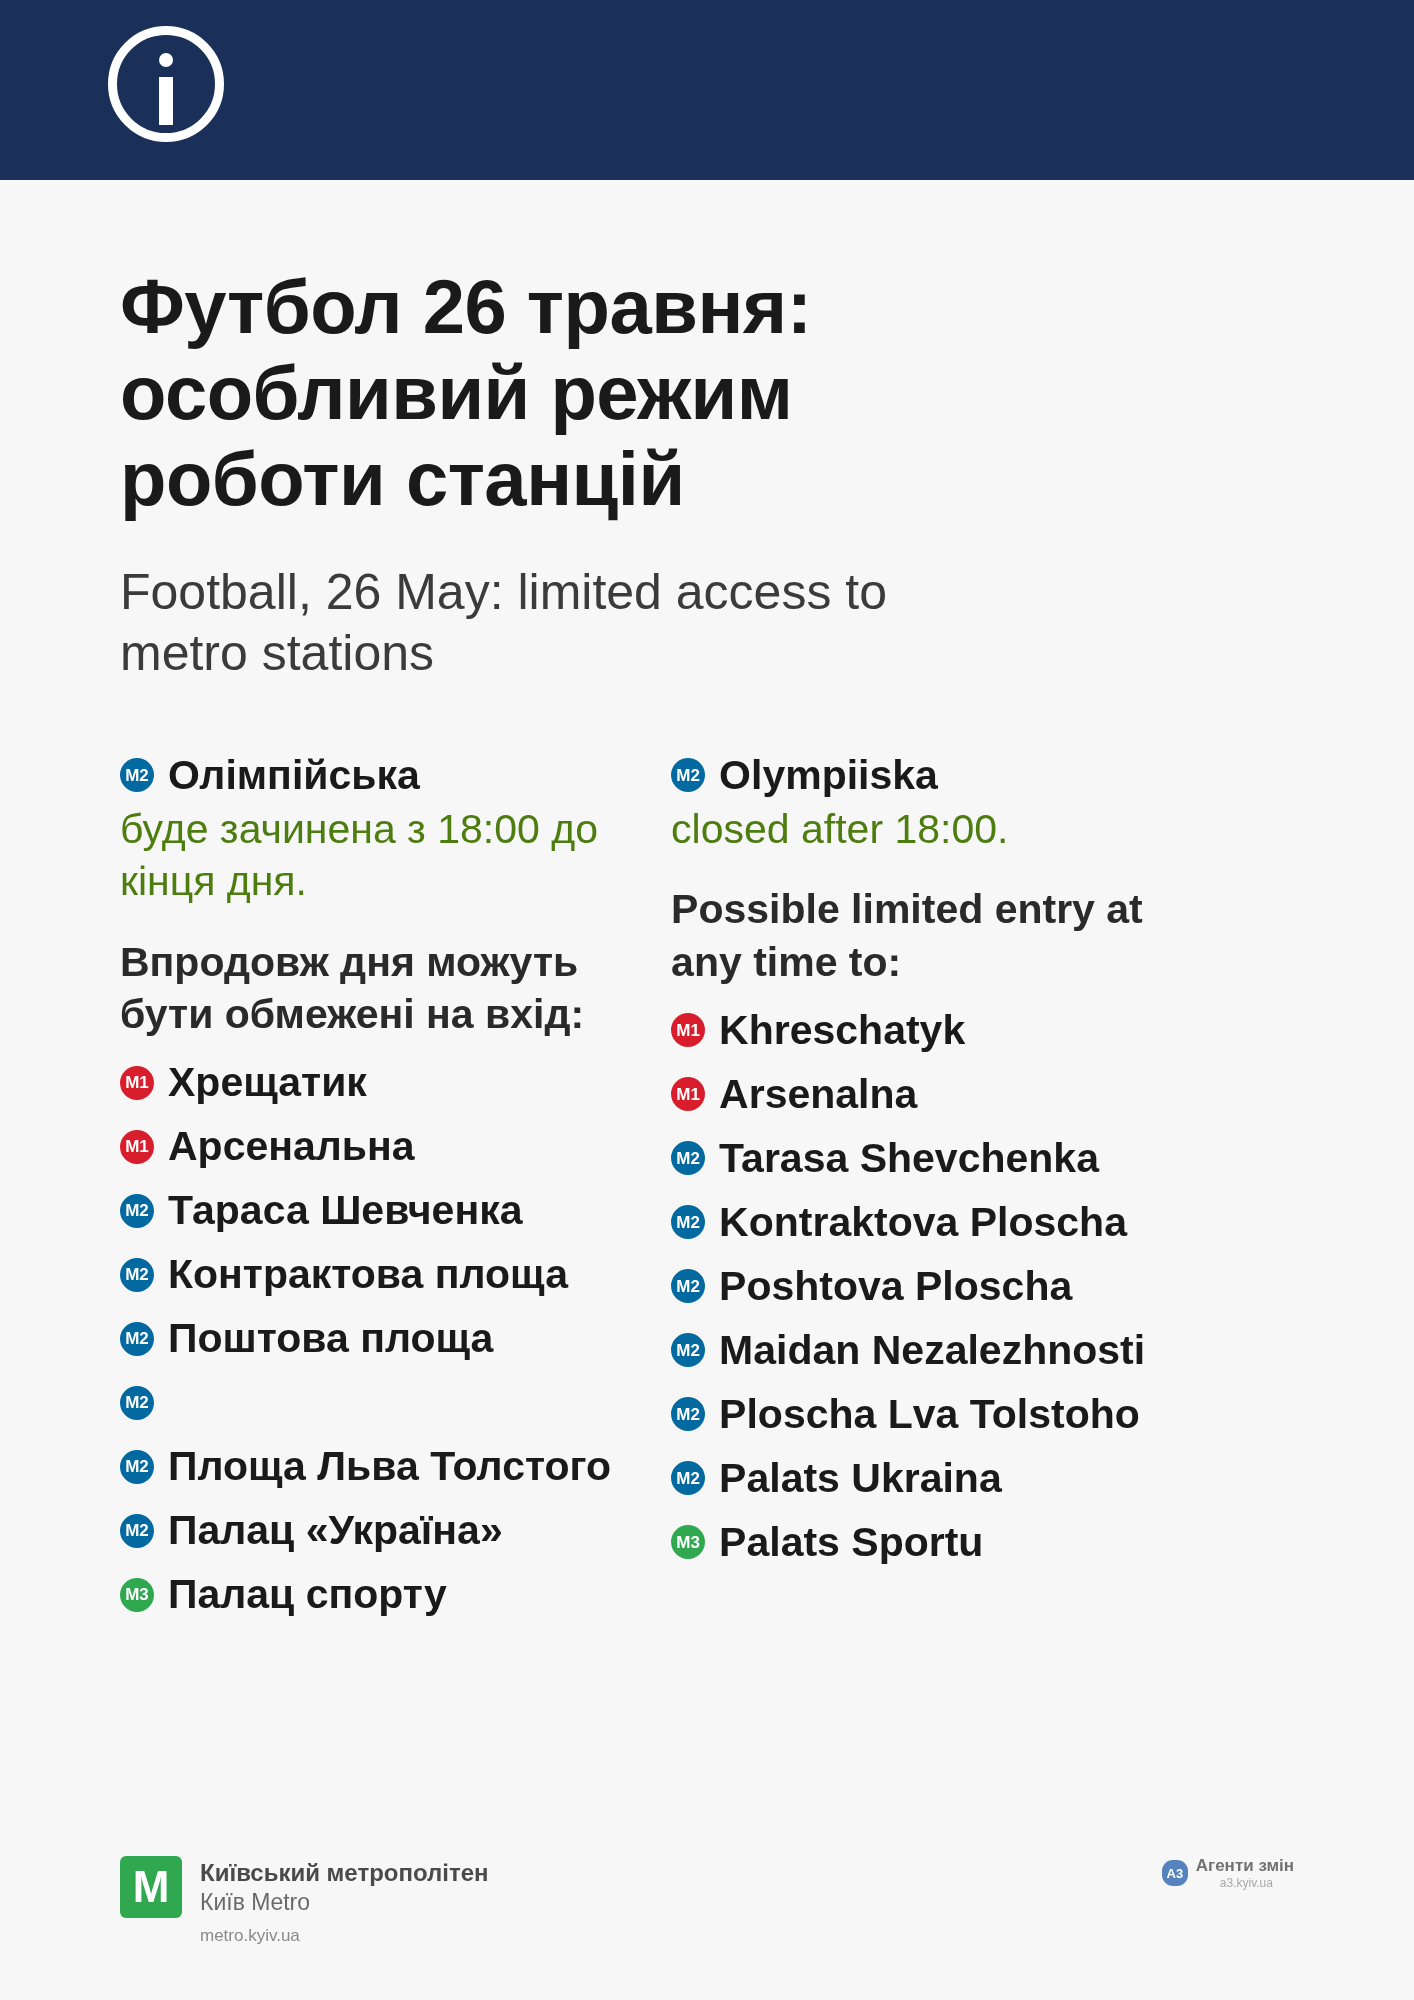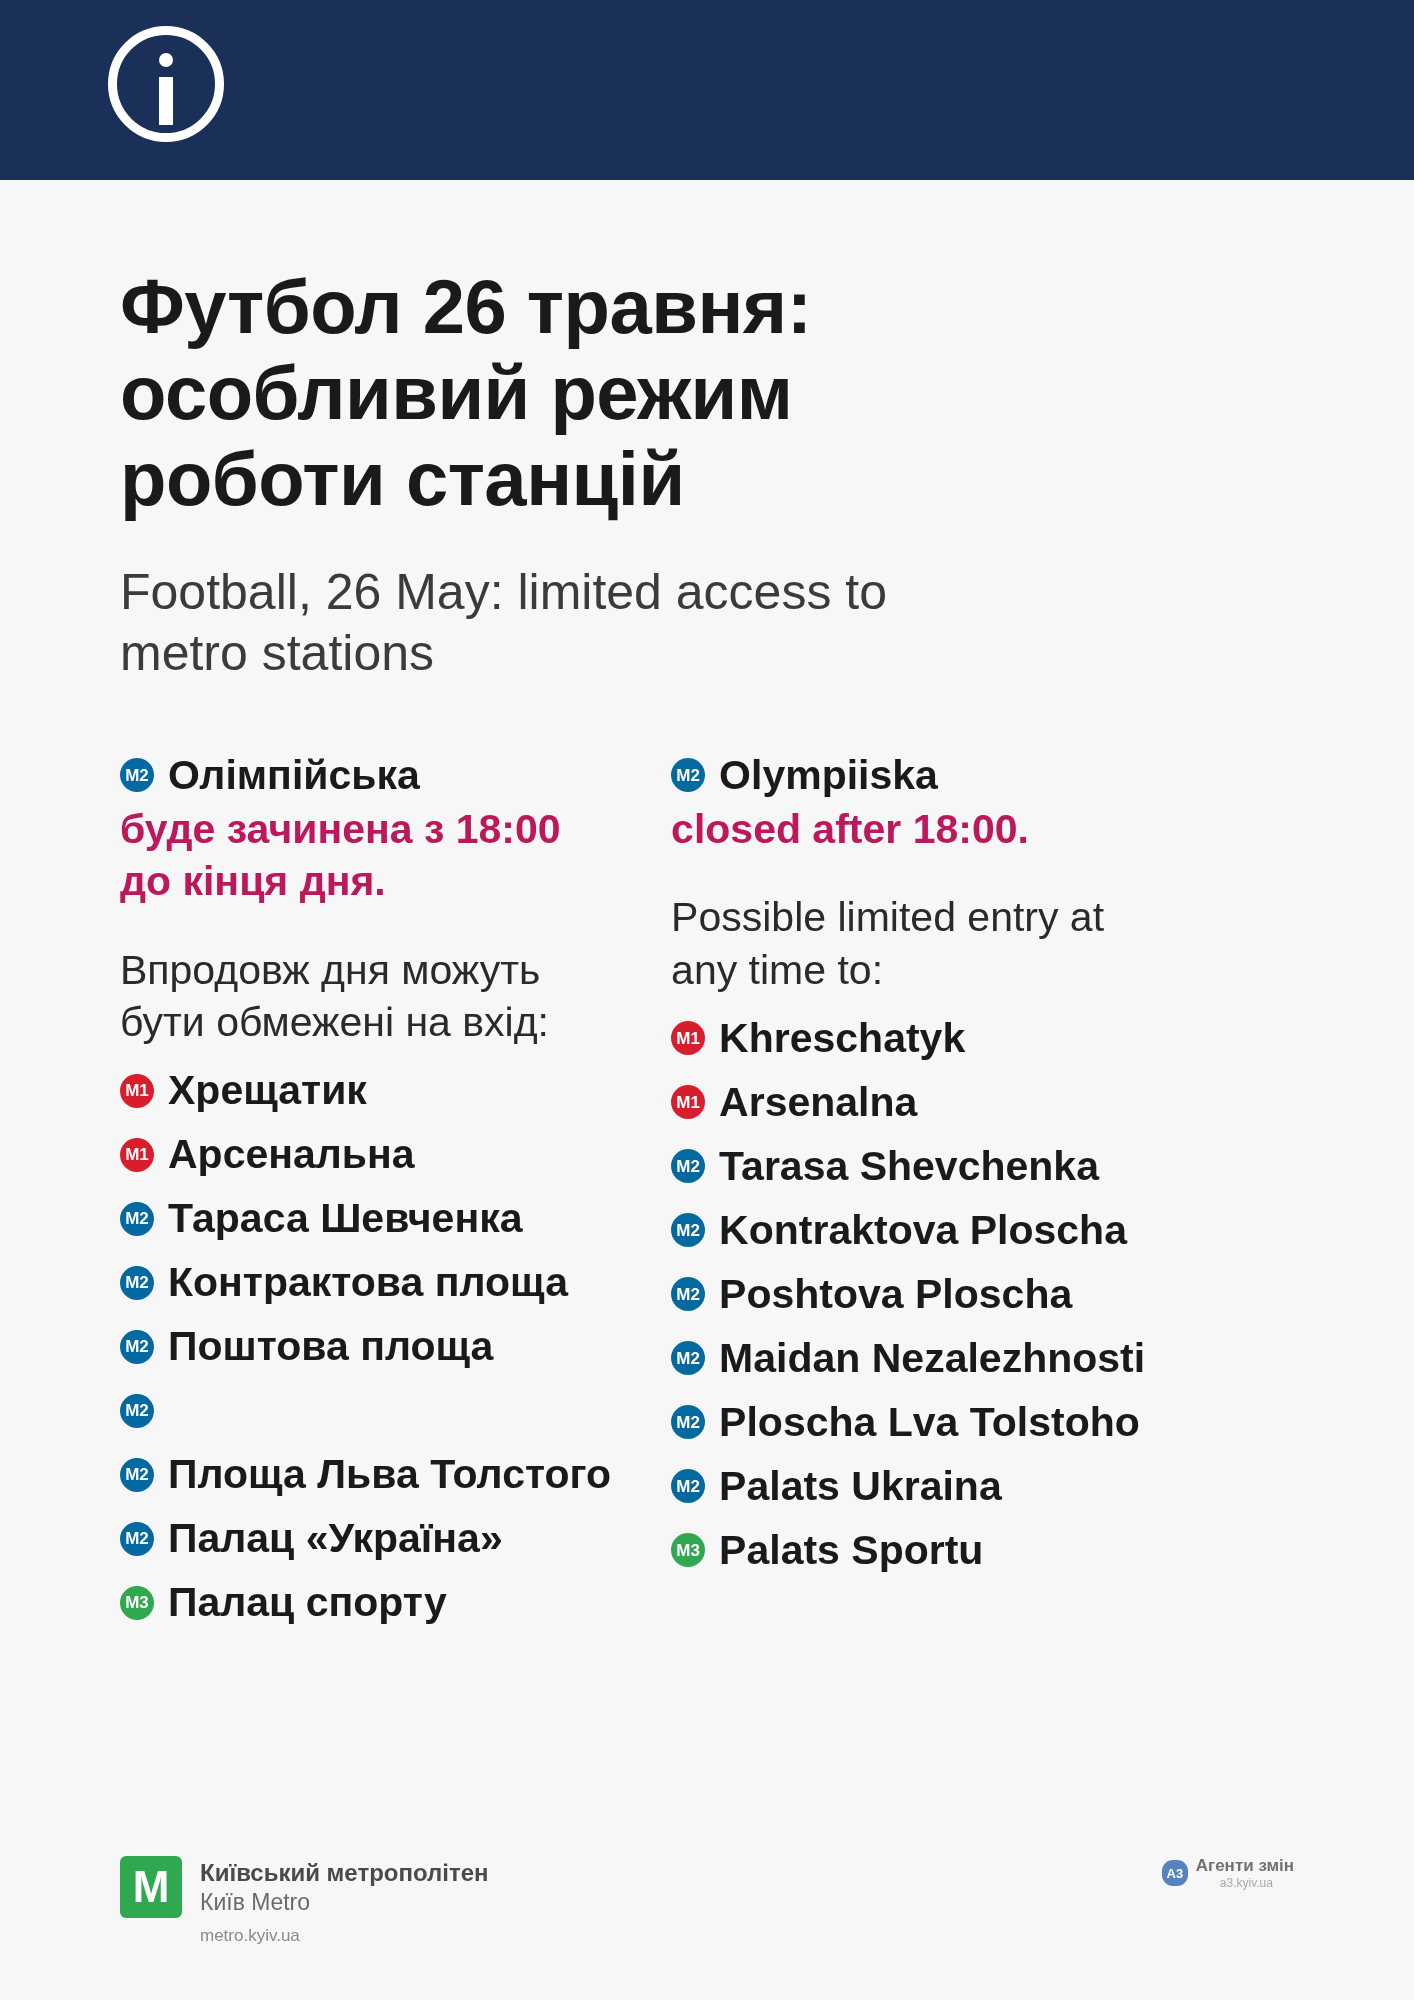--- a/index.html
+++ b/index.html
@@ -105,30 +105,30 @@
   .badge-m2 { background: #0369a1; }
   .badge-m3 { background: #2fa84f; }
   .station-strong {
     font-size: 41px;
     font-weight: bold;
     color: #1a1a1a;
   }
   .para {
     font-size: 41px;
     line-height: 1.28;
-    color: #be185d;
-    font-weight: 700;
+    color: #4d7c0f;
+    font-weight: 400;
     margin-top: 2px;
   }
   .section-lead {
     font-size: 41px;
     line-height: 1.28;
     color: #2a2a2a;
-    font-weight: 400;
-    margin-top: 36px;
+    font-weight: 700;
+    margin-top: 28px;
     margin-bottom: 14px;
   }
   .station-list { list-style: none; }
   .station-list li {
     display: flex;
     align-items: center;
     gap: 14px;
     margin-bottom: 8px;
     height: 56px;
   }

